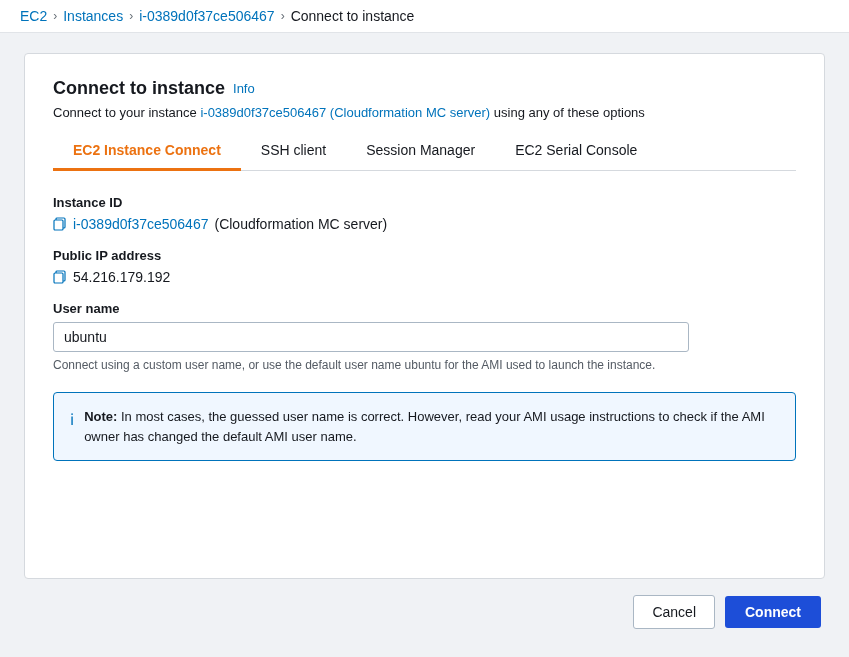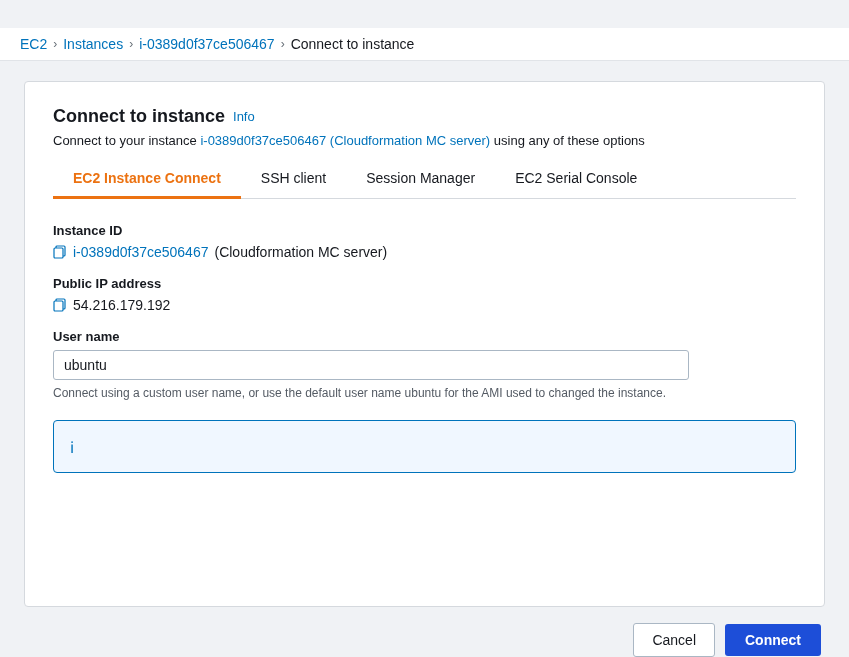--- a/index.html
+++ b/index.html
@@ -14,21 +14,20 @@
     }
     
     .breadcrumb-bar {
       background: #fff;
       border-bottom: 1px solid #e1e4e8;
       padding: 8px 20px;
       display: flex;
       align-items: center;
       gap: 6px;
       font-size: 14px;
-      margin-top: 28px;
     }
     .breadcrumb-link {
       color: #0073bb;
       cursor: pointer;
       text-decoration: none;
     }
     .breadcrumb-sep {
       color: #687078;
       font-size: 12px;
     }
@@ -252,25 +251,28 @@
             <rect x="1" y="3" width="9" height="10" rx="1" stroke="#0073bb" stroke-width="1.2" fill="white"></rect>
           </svg>
         </span>
         <span>54.216.179.192</span>
       </div>
     </div>
 
     <div class="field-group">
       <div class="field-label">User name</div>
       <input class="input-field" type="text" value="ubuntu" style="">
-      <p class="helper-text">Connect using a custom user name, or use the default user name ubuntu for the AMI used to changed the instance.</p>
+      <p class="helper-text">Connect using a custom user name, or use the default user name ubuntu for the AMI used to launch the instance.</p>
     </div>
 
     <div class="info-box">
       <span class="info-box-icon">ℹ</span>
+      <div class="info-box-text">
+        <strong>Note:</strong> <span>In most cases, the guessed user name is correct. However, read your AMI usage instructions to check if the AMI owner has changed the default AMI user name.</span>
+      </div>
     </div>
   </div>
 
   <div class="footer">
     <button class="btn-cancel">Cancel</button>
     <button class="btn-connect">Connect</button>
   </div>
 </div>
 
 </body></html>

